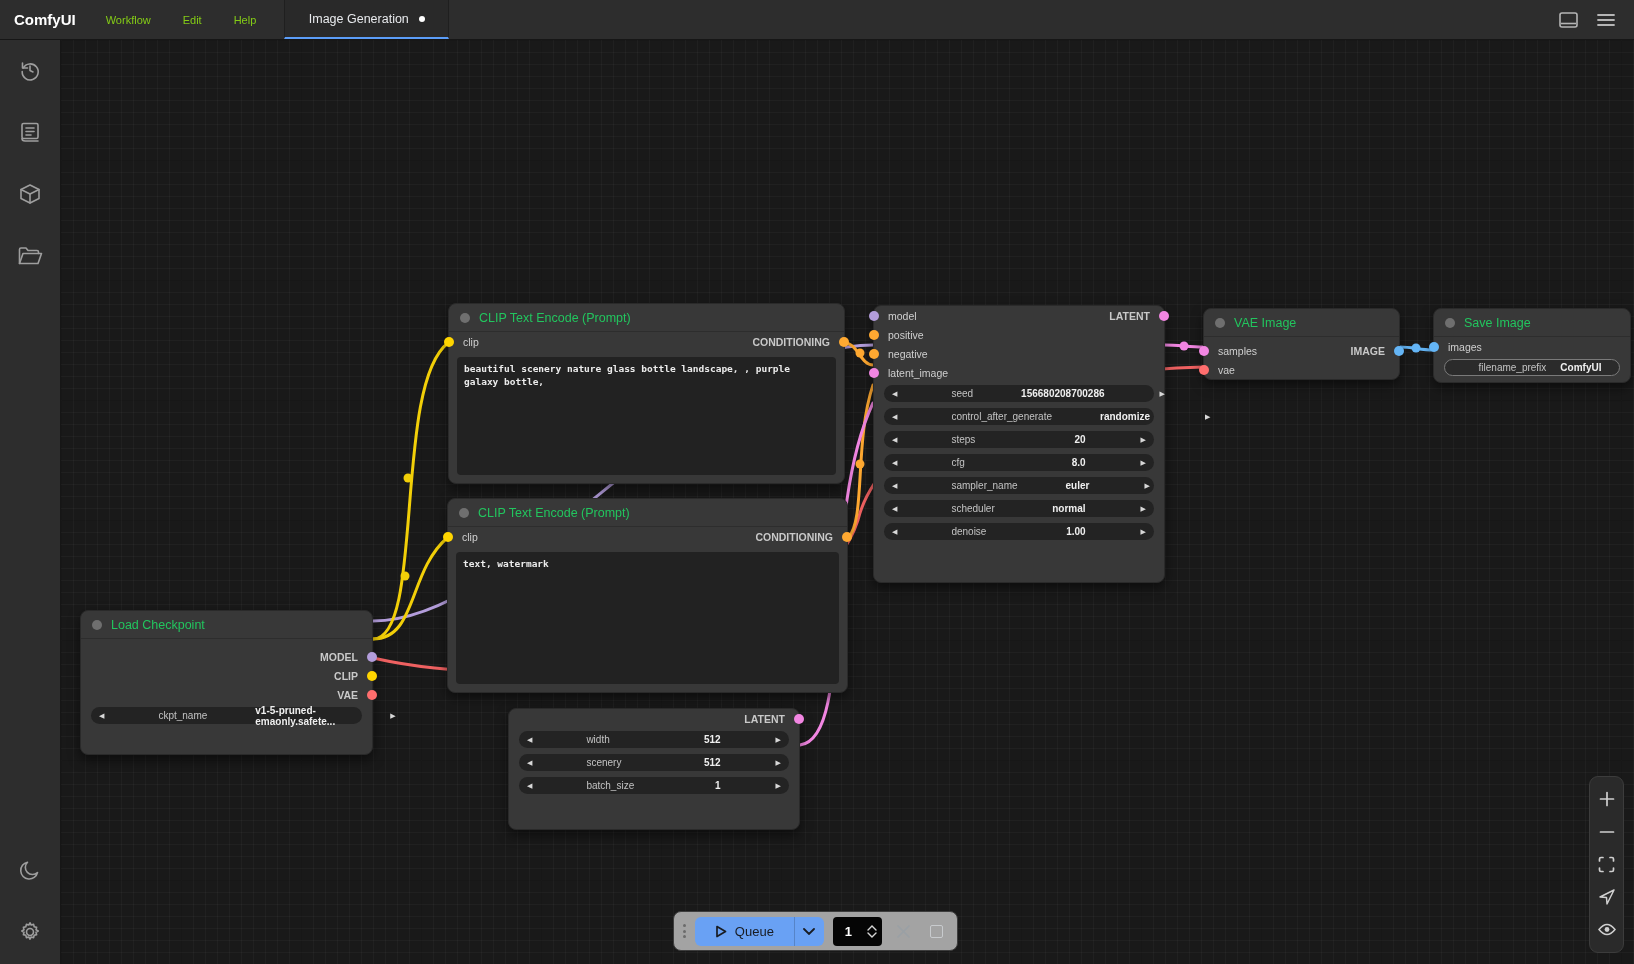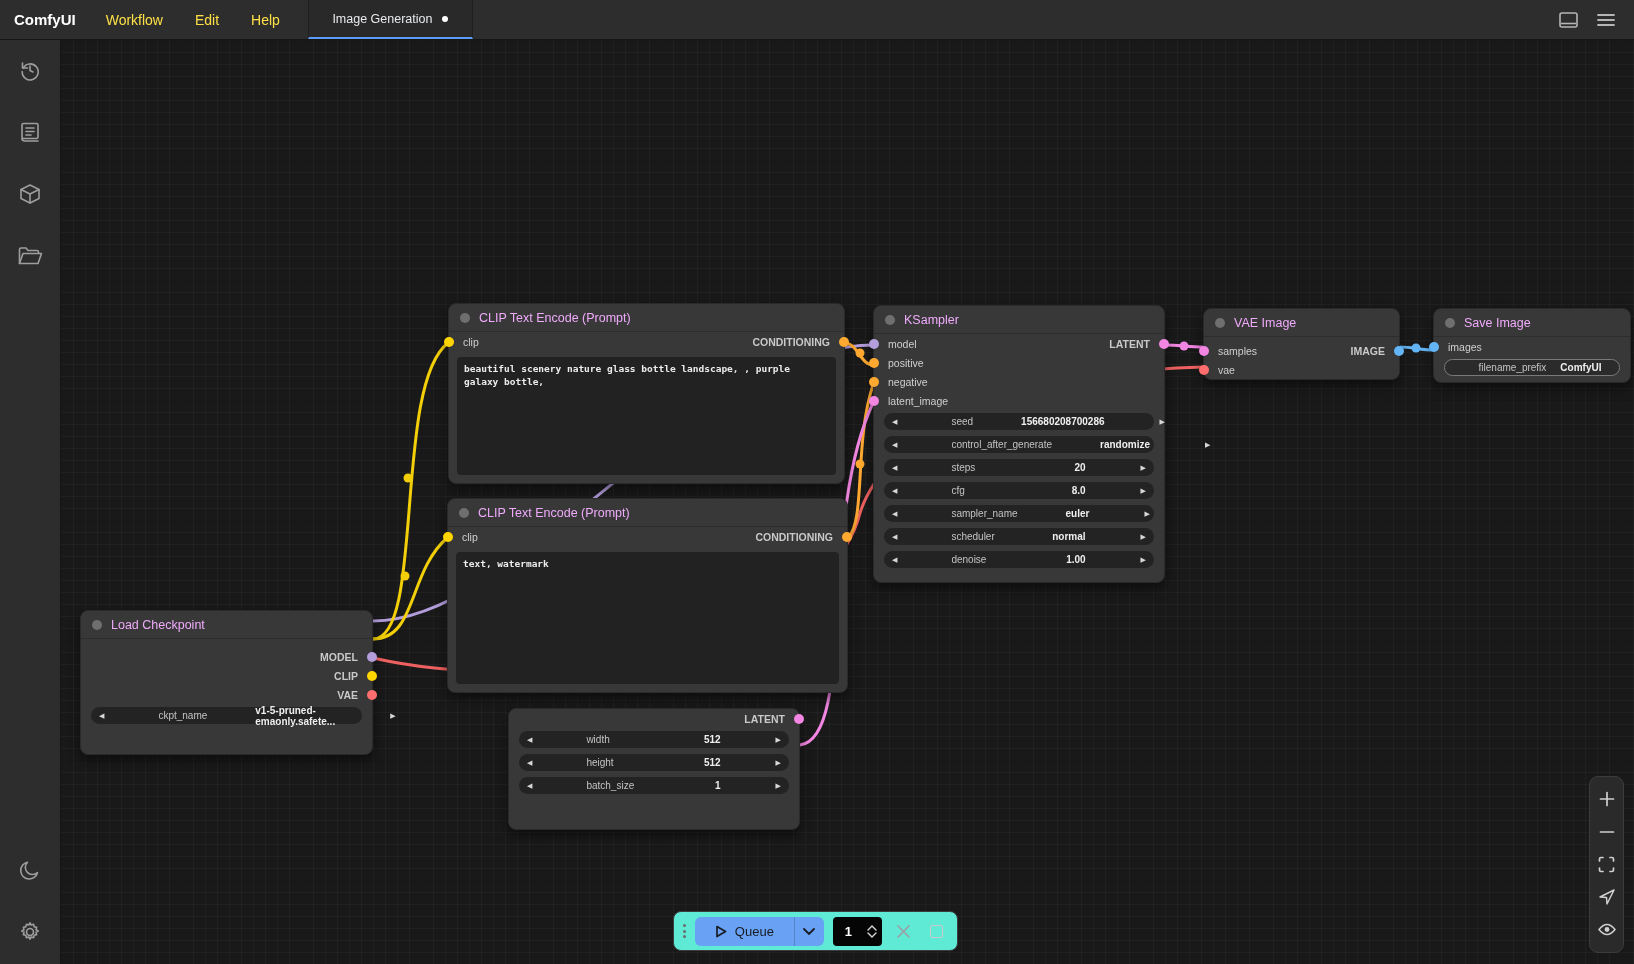--- a/index.html
+++ b/index.html
@@ -3,21 +3,21 @@
 <meta charset="utf-8">
 <style>
   * { margin:0; padding:0; box-sizing:border-box; }
   html,body { width:1634px; height:964px; overflow:hidden; background:#191919;
     font-family:"Liberation Sans", sans-serif; }
 
   
   .menubar { position:absolute; left:0; top:0; width:1634px; height:40px;
     background:#2d2d2d; border-bottom:1px solid #161616; display:flex; align-items:stretch; z-index:10; }
   .logo { color:#fff; font-weight:bold; font-size:15px; padding:0 14px; display:flex; align-items:center; }
-  .menu-item { color:#fde047; font-size:14px; padding:0 16px; display:flex; align-items:center; cursor:default; }
+  .menu-item { color:#84cc16; font-size:11px; padding:0 16px; display:flex; align-items:center; cursor:default; }
   .tab { margin-left:12px; width:165px; display:flex; align-items:center; justify-content:center; gap:10px;
     color:#e8eaed; font-size:12.5px; border-left:1px solid #1f1f1f; border-right:1px solid #1f1f1f;
     border-bottom:2px solid #5b9df8; background:#292929; position:relative; }
   .tab-dot { width:6px; height:6px; border-radius:50%; background:#fff; }
   .menubar-right { margin-left:auto; display:flex; align-items:center; gap:10px; padding-right:14px; }
   .topbar-icon { width:28px; height:28px; display:flex; align-items:center; justify-content:center; color:#b5b5b5; }
 
   
   .sidebar { position:absolute; left:0; top:40px; width:61px; height:924px; background:#2d2d2d;
     border-right:1px solid #161616; display:flex; flex-direction:column; align-items:center; z-index:9; }
@@ -34,21 +34,21 @@
       linear-gradient(90deg, rgba(0,0,0,0.35) 1px, transparent 1px);
     background-size:12px 12px, 12px 12px, 120px 120px, 120px 120px; z-index:0; }
 
   svg.wires { position:absolute; left:0; top:0; width:1634px; height:964px; z-index:1; pointer-events:none; }
   svg.wires path { fill:none; stroke-width:3; stroke-linecap:round; }
 
   
   .node { position:absolute; background:#383838; border:1px solid #2a2a2a; border-radius:8px;
     box-shadow:0 5px 12px rgba(0,0,0,0.5); color:#c9c9c9; z-index:2; display:flex; flex-direction:column; }
   .node-header { display:flex; align-items:center; gap:9px; height:28px; padding:0 11px;
-    font-size:12.5px; color:#f0abfc; border-bottom:1px solid rgba(0,0,0,0.18); }
+    font-size:12.5px; color:#22c55e; border-bottom:1px solid rgba(0,0,0,0.18); }
   .collapse-dot { width:10px; height:10px; border-radius:50%; background:#6f6f6f; flex:0 0 auto; }
   .slot-row { position:relative; height:19px; display:flex; align-items:center; padding:0 14px; font-size:10.5px; }
   .slot-row .in-label { color:#cfcfcf; }
   .slot-row .out-label { margin-left:auto; color:#c9c9c9; font-weight:bold; }
   .slot-row.out-only { justify-content:flex-end; }
   .slot-row.out-only .out-label { margin-left:0; }
   .dot { position:absolute; width:10px; height:10px; border-radius:50%; top:50%; transform:translateY(-50%); }
   .dot.in  { left:-5px; }
   .dot.out { right:-5px; }
   .d-model { background:#B39DDB; } .d-clip { background:#FFD500; } .d-vae { background:#FF6E6E; }
@@ -63,21 +63,21 @@
   .widget.no-arrows .w-name { margin-left:16px; }
   .widget.no-arrows .w-value { margin:0; }
 
   .prompt-box { flex:1; margin:6px 8px 8px; background:#222; border-radius:4px; padding:6px 7px;
     font-family:"DejaVu Sans Mono", monospace; font-size:9.5px; font-weight:bold; color:#ececec;
     white-space:pre-wrap; line-height:1.35; overflow:hidden; }
   .spacer8 { height:8px; flex:0 0 auto; }
   .spacer4 { height:4px; flex:0 0 auto; }
 
   
-  .queue-bar { position:absolute; left:673px; top:911px; width:285px; height:40px; background:#5eead4;
+  .queue-bar { position:absolute; left:673px; top:911px; width:285px; height:40px; background:#a3a3a3;
     border:1px solid #3d3d3d; border-radius:8px; display:flex; align-items:center; padding:0 9px; gap:9px; z-index:6; }
   .drag-dots { display:flex; flex-direction:column; gap:2.5px; }
   .drag-dots i { width:3px; height:3px; border-radius:50%; background:#6b6b6b; }
   .queue-btn { height:29px; width:130px; background:#69a1f4; border-radius:6px; display:flex; align-items:center;
     color:#181c23; font-size:13px; }
   .queue-btn .qb-main { flex:1; display:flex; align-items:center; justify-content:center; gap:8px; height:100%; }
   .queue-btn .qb-split { width:30px; height:100%; display:flex; align-items:center; justify-content:center;
     border-left:1px solid rgba(0,0,0,0.18); }
   .count-box { width:50px; height:29px; background:#050505; border-radius:4px; display:flex; align-items:center;
     padding:0 5px 0 12px; }
@@ -258,37 +258,33 @@
     <span class="dot out d-latent"></span>
   </div>
   <div class="widget">
     <span class="arrow">◀</span>
     <span class="w-name">width</span>
     <span class="w-value">512</span>
     <span class="arrow">▶</span>
   </div>
   <div class="widget">
     <span class="arrow">◀</span>
-    <span class="w-name">height</span>
+    <span class="w-name">scenery</span>
     <span class="w-value">512</span>
     <span class="arrow">▶</span>
   </div>
   <div class="widget">
     <span class="arrow">◀</span>
     <span class="w-name">batch_size</span>
     <span class="w-value">1</span>
     <span class="arrow">▶</span>
   </div>
 </div>
 
 <div class="node" style="left:873px; top:305px; width:292px; height:278px;">
-  <div class="node-header">
-    <span class="collapse-dot"></span>
-    <span>KSampler</span>
-  </div>
   <div class="slot-row">
     <span class="dot in d-model"></span>
     <span class="in-label">model</span>
     <span class="out-label">LATENT</span>
     <span class="dot out d-latent"></span>
   </div>
   <div class="slot-row">
     <span class="dot in d-cond"></span>
     <span class="in-label">positive</span>
   </div>

